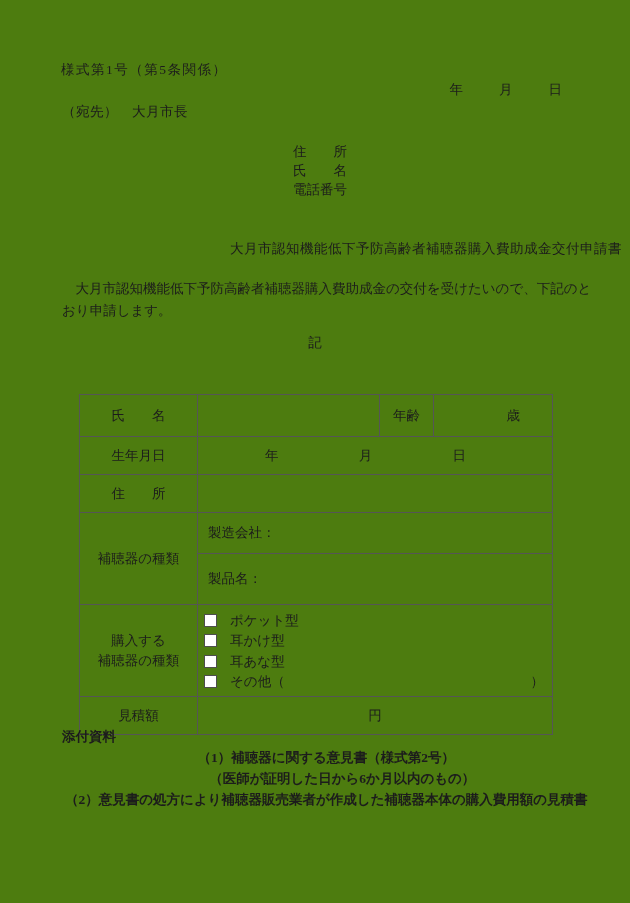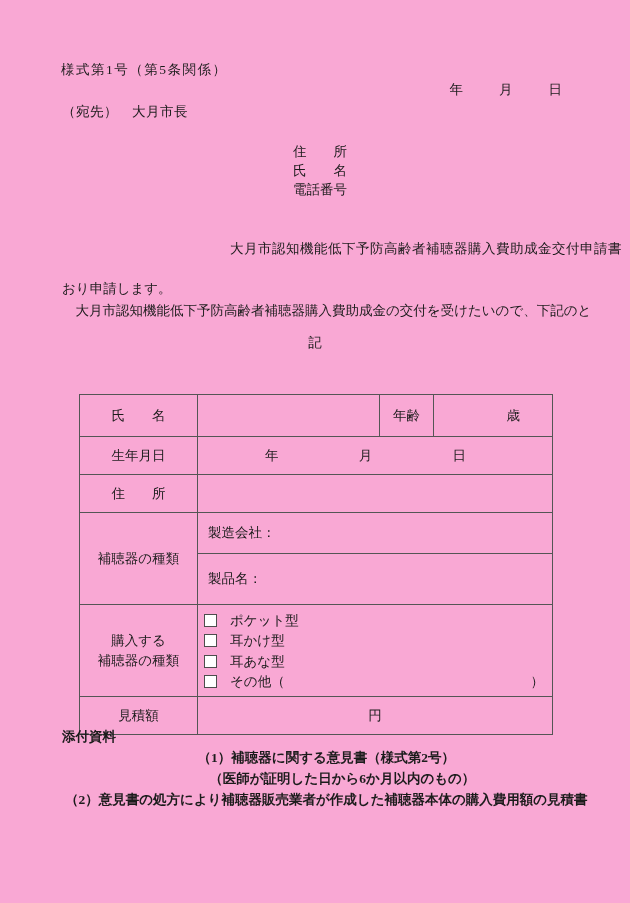--- a/index.html
+++ b/index.html
@@ -5,21 +5,21 @@
   html, body { margin: 0; padding: 0; background: #fff; }
   body {
     width: 630px; height: 903px;
     font-family: "Liberation Serif", "DejaVu Serif", serif;
     color: #1c1c1c;
     -webkit-font-smoothing: antialiased;
   }
   .page {
     position: relative;
     width: 630px; height: 903px;
-    background: #f9a8d4;
+    background: #4d7c0f;
     overflow: hidden;
     font-size: 13.5px;
     line-height: 1;
   }
   .abs { position: absolute; }
 
   .form-number { left: 61px; top: 63px; letter-spacing: 1.5px; }
 
   .date-line {
     top: 83px; right: 68px;
@@ -102,22 +102,22 @@
 
   <div class="abs applicant-block">
     <div>住　　所</div>
     <div>氏　　名</div>
     <div>電話番号</div>
   </div>
 
   <div class="abs doc-title">大月市認知機能低下予防高齢者補聴器購入費助成金交付申請書</div>
 
   <div class="abs body-par">
+    <div>　大月市認知機能低下予防高齢者補聴器購入費助成金の交付を受けたいので、下記のと</div>
     <div>おり申請します。</div>
-    <div>　大月市認知機能低下予防高齢者補聴器購入費助成金の交付を受けたいので、下記のと</div>
   </div>
 
   <div class="abs record-marker">記</div>
 
   <table class="app-table">
     <colgroup>
       <col style="width:118px">
         <col style="width:182px">
         <col style="width:54px">
         <col style="width:119px">

